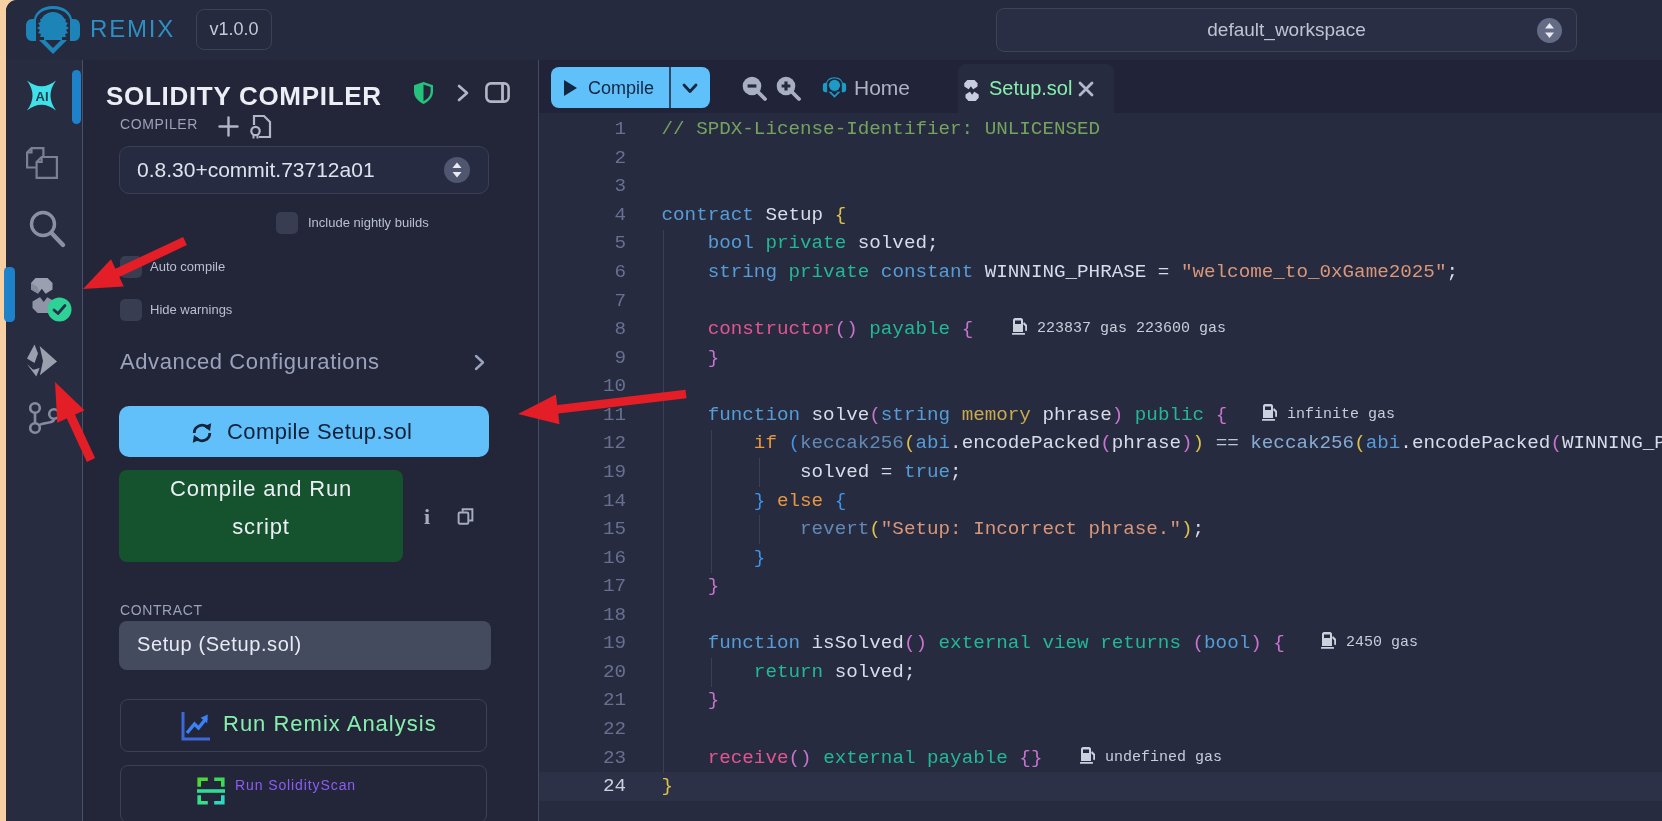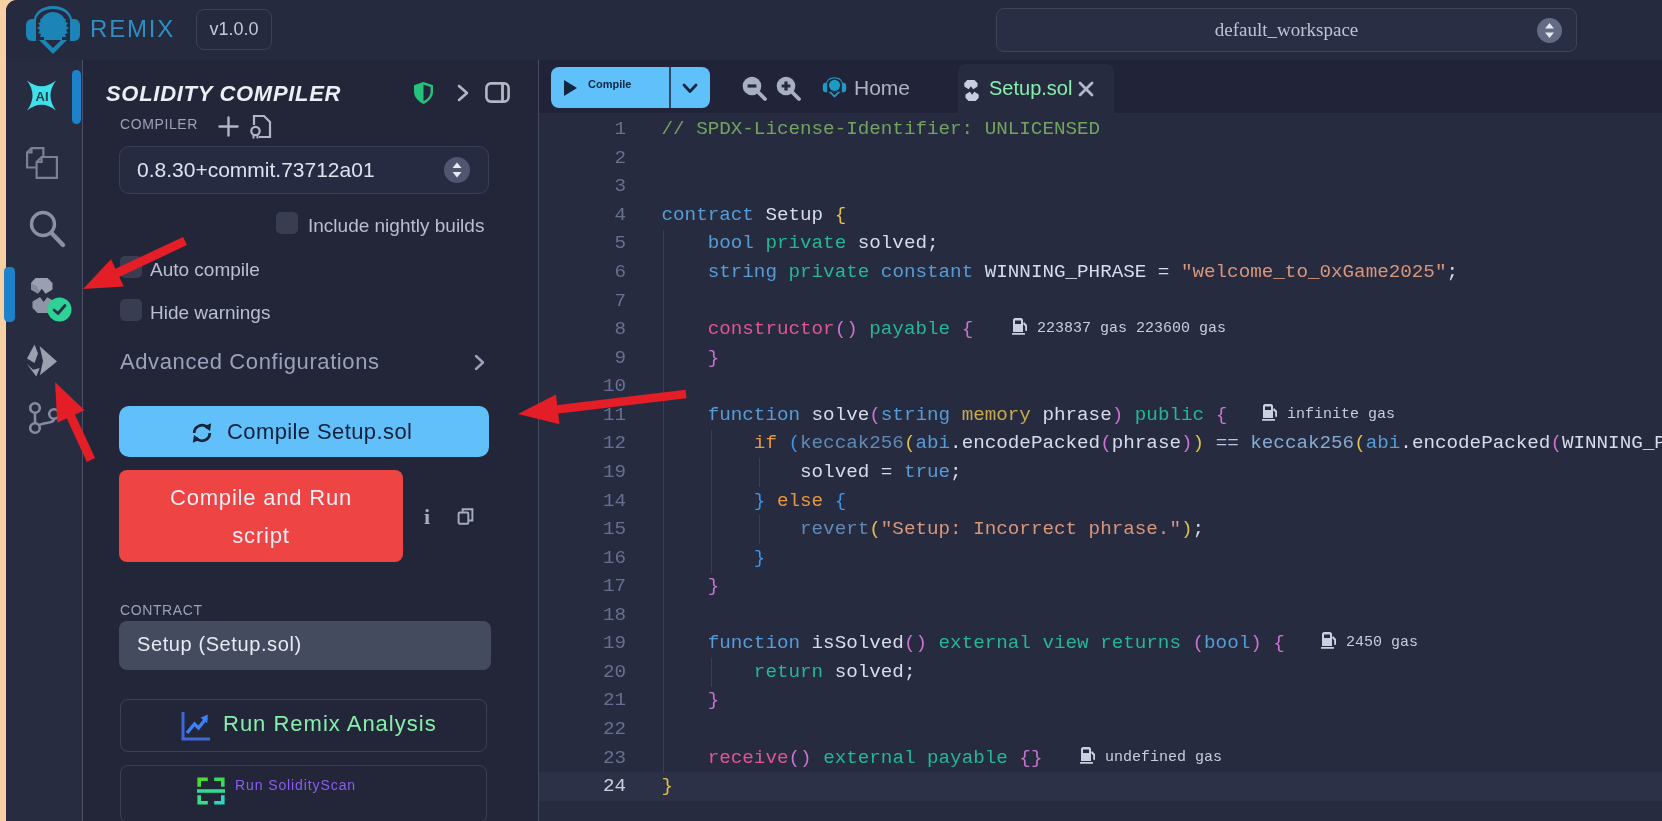--- a/index.html
+++ b/index.html
@@ -8,33 +8,33 @@
   .abs { position:absolute; }
   #app { position:absolute; left:6px; top:0; width:1656px; height:821px;
          background:#232639; border-top-left-radius:11px; overflow:hidden; }
   
   #topbar { position:absolute; left:0; top:0; width:1656px; height:76px;
             background:#262a3f; border-top-left-radius:11px; border-bottom:2px solid #191b29; }
   #remixword { position:absolute; left:84px; top:15px; font-size:24px; color:#2e8fc2; letter-spacing:1.8px; }
   #verbox { position:absolute; left:190px; top:9px; width:76px; height:41px; border:1px solid #3c4254;
             border-radius:8px; color:#c6cad6; font-size:18px; text-align:center; line-height:39px; }
   #wsel { position:absolute; left:990px; top:8px; width:581px; height:44px; border:1px solid #3e4356;
-          border-radius:8px; background:#2a2e44; color:#bfc3d2; font-size:19px; text-align:center; line-height:42px;font-family:Liberation Serif, serif; }
+          border-radius:8px; background:#2a2e44; color:#bfc3d2; font-size:19px; text-align:center; line-height:42px; }
   
   #rail { position:absolute; left:0; top:60px; width:76px; height:761px; background:#282c41; }
   #raildiv { position:absolute; left:76px; top:60px; width:1px; height:761px; background:#4a5066; }
   .bluebar { position:absolute; width:9px; border-radius:4.5px; background:#1e82cb; }
   
   #panel { position:absolute; left:77px; top:60px; width:455px; height:761px; background:#232639; }
   #paneldiv { position:absolute; left:532px; top:60px; width:1px; height:761px; background:#454b60; }
-  .ptitle { position:absolute; left:23px; top:21px; font-size:22px; font-weight:700; color:#eceef5; letter-spacing:0.7px;font-style:italic; }
+  .ptitle { position:absolute; left:23px; top:21px; font-size:26px; font-weight:700; color:#eceef5; letter-spacing:0.7px; }
   .plabel { font-size:14px; color:#9ba1b8; letter-spacing:0.6px; }
   .select1 { position:absolute; border:1px solid #3a3f55; border-radius:10px; background:#272b41; }
   .checkbox { position:absolute; width:22px; height:22px; border-radius:5px; background:#383d52; }
-  .cblabel { position:absolute; font-size:19px; color:#b9bfd2; }
+  .cblabel { position:absolute; font-size:13px; color:#b9bfd2; }
   
   #strip { position:absolute; left:533px; top:60px; width:1123px; height:53px; background:#212438; }
   #editor { position:absolute; left:533px; top:113px; width:1123px; height:708px; background:#272b40;
             font-family:"Liberation Mono", monospace; font-size:19.24px; }
   #tab { position:absolute; left:419px; top:4px; width:156px; height:49px; background:#272b40;
          border-radius:8px 8px 0 0; }
   #lines { position:absolute; left:0; top:2.2px; width:1123px; }
   .ln { position:relative; height:28.57px; }
   .ln .n { position:absolute; left:0; top:0; width:87px; text-align:right; color:#687090; line-height:28.57px; }
   .ln .t { position:absolute; left:122.5px; top:0; white-space:pre; line-height:28.57px; color:#d8dcea; }
@@ -177,21 +177,21 @@
 
     <div class="abs" style="left:36px;top:346px;width:370px;height:51px;background:#61bff9;border-radius:10px"></div>
     <svg class="abs" style="left:108px;top:362px" width="22" height="22" viewBox="0 0 22 22" fill="none" stroke="#14223c" stroke-width="2.8">
       <path d="M3.2 11 A7.8 7.8 0 0 1 16.9 5.9"></path>
       <path d="M18.8 11 A7.8 7.8 0 0 1 5.1 16.1"></path>
       <polygon points="20.2,1.2 19.0,9.0 12.8,4.6" fill="#14223c" stroke="none"></polygon>
       <polygon points="1.8,20.8 3.0,13.0 9.2,17.4" fill="#14223c" stroke="none"></polygon>
     </svg>
     <div class="abs" style="left:144px;top:359px;font-size:22px;color:#132039;letter-spacing:0.4px">Compile Setup.sol</div>
 
-    <div class="abs" style="left:36px;top:410px;width:284px;height:92px;background:#ef4444;border-radius:8px;color:#eceef5;font-size:22px;letter-spacing:0.8px;text-align:center;line-height:38px;padding-top:9px">Compile and Run<br>script</div>
+    <div class="abs" style="left:36px;top:410px;width:284px;height:92px;background:#14532d;border-radius:8px;color:#eceef5;font-size:22px;letter-spacing:0.8px;text-align:center;line-height:38px;padding-top:0">Compile and Run<br>script</div>
     <div class="abs" style="left:341px;top:444px;font-size:22px;font-weight:700;color:#a7adc0;font-family:'Liberation Serif',serif">i</div>
     <svg class="abs" style="left:374px;top:447px" width="17" height="19" viewBox="0 0 21 22" fill="none" stroke="#a7adc0" stroke-width="2.4">
       <path d="M7 5 V2 H19 V16 H15"></path>
       <rect x="2" y="6" width="12" height="14" rx="1.5"></rect>
     </svg>
 
     <div class="plabel abs" style="left:37px;top:542px">CONTRACT</div>
     <div class="abs" style="left:36px;top:561px;width:372px;height:49px;background:#454b5f;border-radius:8px"></div>
     <div class="abs" style="left:54px;top:573px;font-size:20px;letter-spacing:0.6px;color:#e8ebf3">Setup (Setup.sol)</div>
 
@@ -215,21 +215,21 @@
   </div>
   <div id="paneldiv"></div>
   <div id="strip">
     <div id="tab"></div>
 
     <div class="abs" style="left:12px;top:7px;width:159px;height:41px;background:#5fc0fa;border-radius:8px"></div>
     <div class="abs" style="left:130px;top:7px;width:1.5px;height:41px;background:#2e4a66"></div>
     <svg class="abs" style="left:24px;top:19px" width="15" height="18" viewBox="0 0 15 18">
         <path d="M1 1 L14 9 L1 17 Z" fill="#132742"></path>
       </svg>
-    <div class="abs" style="left:49px;top:18px;font-size:11px;font-weight:700;color:#132742">Compile</div>
+    <div class="abs" style="left:49px;top:18px;font-size:18px;font-weight:400;color:#132742">Compile</div>
     <svg class="abs" style="left:143px;top:23px" width="16" height="11" viewBox="0 0 16 11" fill="none" stroke="#132742" stroke-width="2.8" stroke-linecap="round" stroke-linejoin="round">
         <path d="M2 2 L8 8.5 L14 2"></path>
       </svg>
 
     <svg class="abs" style="left:202px;top:16px" width="26" height="26" viewBox="0 0 26 26" fill="none">
       <circle cx="11" cy="10" r="9.3" fill="#a9afc2"></circle>
         <path d="M6.6 10 H15.4" stroke="#262a3f" stroke-width="3.2"></path>
         <path d="M17.5 16.5 L24 23" stroke="#a9afc2" stroke-width="3.8" stroke-linecap="round"></path>
     </svg>
     <svg class="abs" style="left:236px;top:16px" width="26" height="26" viewBox="0 0 26 26" fill="none">

